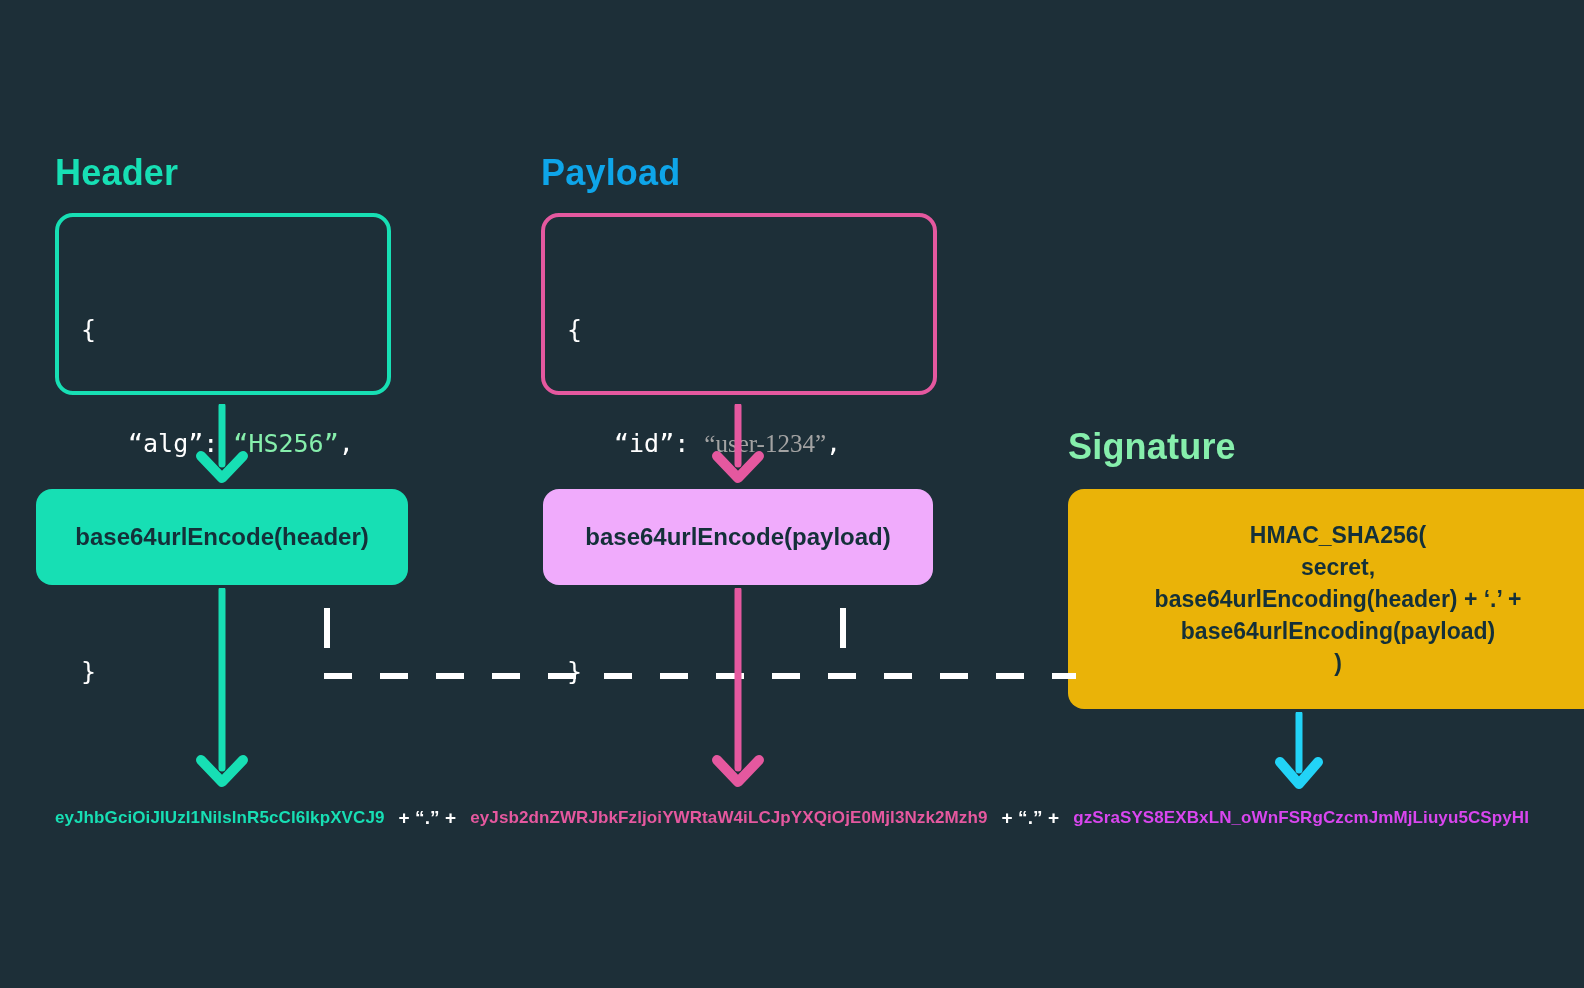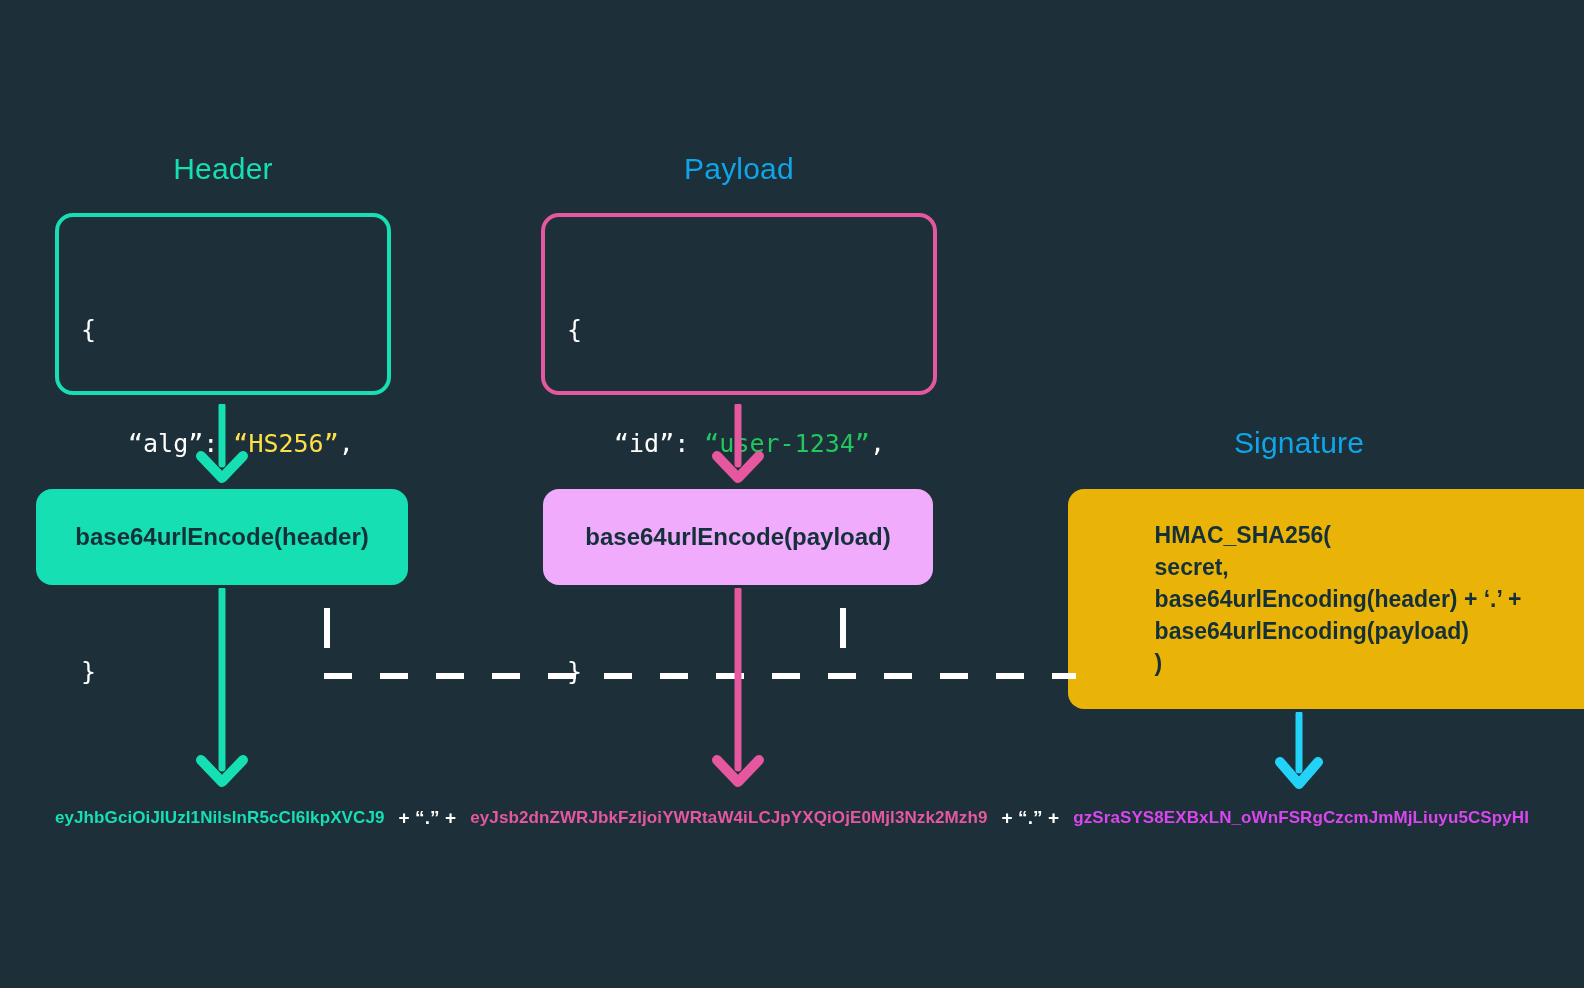--- a/index.html
+++ b/index.html
@@ -12,59 +12,58 @@
     width: 1584px;
     height: 988px;
     background: #1d2f38;
     overflow: hidden;
     font-family: "Liberation Sans", sans-serif;
   }
 
   
   .col-title {
     position: absolute;
-    font-size: 30px;
-    font-weight: normal;
+    font-size: 36px;
+    font-weight: bold;
     letter-spacing: 0.2px;
     white-space: nowrap;
-    text-align: center;
   }
   #title-header   { left: 55px;   top: 152px; width: 336px; color: #17dfb4; }
   #title-payload  { left: 541px;  top: 152px; width: 396px; color: #0ea5e9; }
-  #title-signature{ left: 1068px; top: 426px; width: 462px; color: #0ea5e9; }
+  #title-signature{ left: 1068px; top: 426px; width: 462px; color: #86efac; }
 
   
   .json-box {
     position: absolute;
     border-radius: 18px;
     border: 4px solid transparent;
     box-sizing: border-box;
     padding: 18px 22px 14px 22px;
     font-family: "DejaVu Sans Mono", monospace;
     font-size: 25px;
     line-height: 38px;
     color: #ffffff;
     white-space: pre;
   }
   #box-header  { left: 55px;  top: 213px; width: 336px; height: 182px; border-color: #17dfb4; }
   #box-payload { left: 541px; top: 213px; width: 396px; height: 182px; border-color: #e5589f; }
   .json-line { display: block; }
   .json-indent { padding-left: 47px; }
-  .val-teal { color: #fde047; }
-  .val-pink { color: #22c55e; }
+  .val-teal { color: #86efac; }
+  .val-pink { color: #a3a3a3; font-family: Liberation Serif, serif; }
 
   
   .pill {
     position: absolute;
     border-radius: 16px;
     box-sizing: border-box;
     display: flex;
     align-items: center;
     justify-content: center;
-    text-align: left;
+    text-align: center;
     color: #143039;
     font-weight: bold;
     font-size: 24px;
     line-height: 32px;
     padding: 10px 14px;
   }
   #pill-header    { left: 36px;   top: 489px; width: 372px; height: 96px;  background: #17dfb4; }
   #pill-payload   { left: 543px;  top: 489px; width: 390px; height: 96px;  background: #f0abfc; }
   #pill-signature { left: 1068px; top: 489px; width: 540px; height: 220px; background: #eab308; }
   #pill-signature .sig-text { white-space: pre-line; font-size: 23px; line-height: 32px; }

